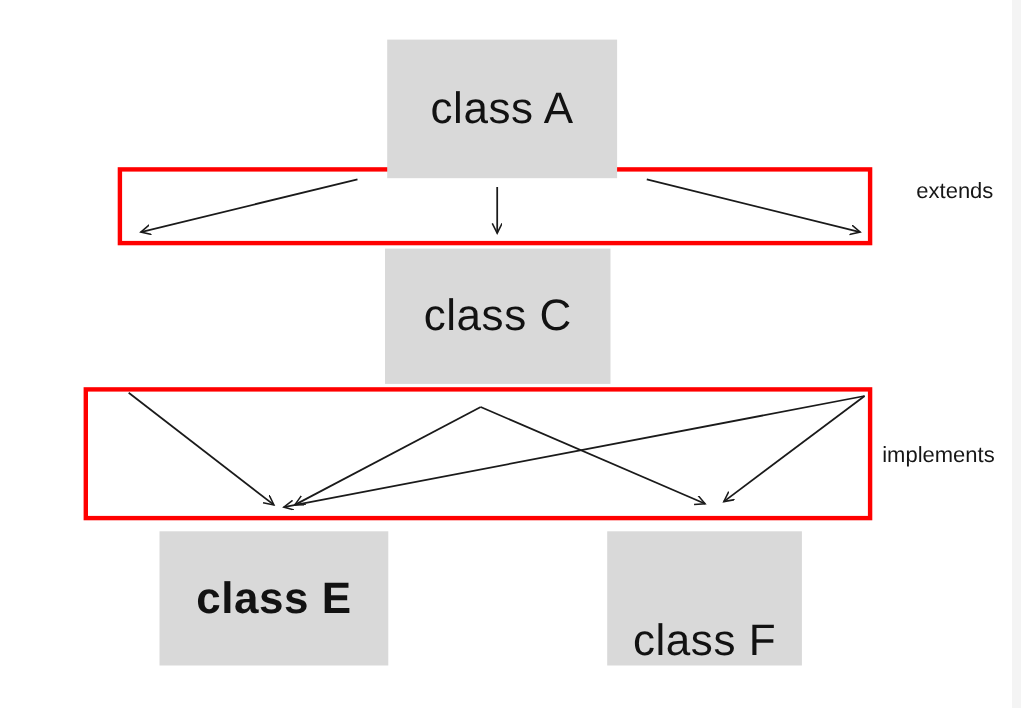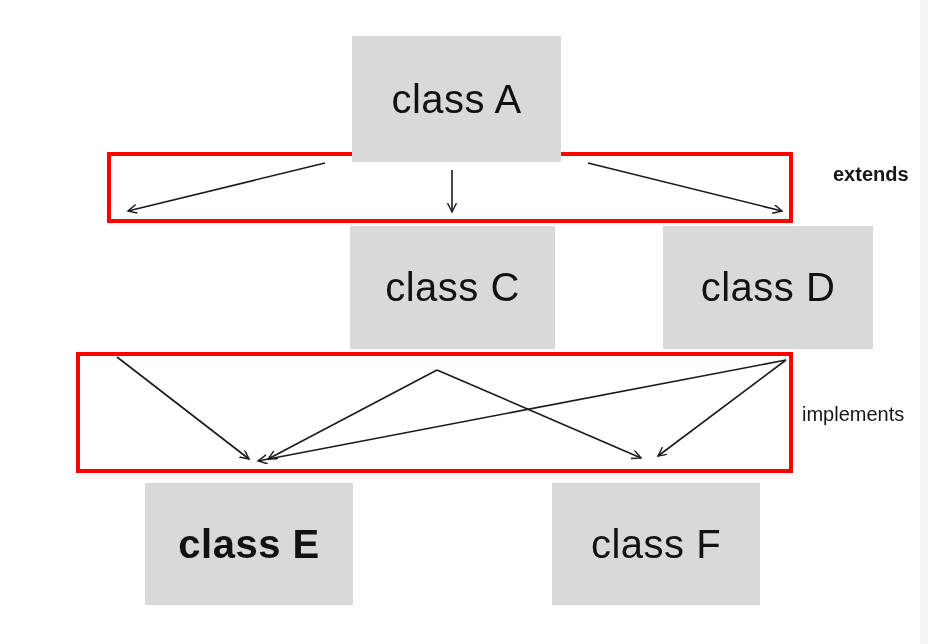--- a/index.html
+++ b/index.html
@@ -34,30 +34,30 @@
     color:#121212;
     font-size:40px;
     letter-spacing:0.5px;
     white-space:nowrap;
   }
   .node-a{left:352px;top:36px;width:209px;height:126px;}
   .node-b{left:21px;top:226px;width:209px;height:123px;}
   .node-c{left:350px;top:226px;width:205px;height:123px;justify-content:center;}
   .node-d{left:663px;top:226px;width:210px;height:123px;}
   .node-e{left:145px;top:483px;width:208px;height:122px;font-weight:bold;}
-  .node-f{left:552px;top:483px;width:208px;height:122px;}
+  .node-f{left:552px;top:483px;width:177px;height:122px;align-items:flex-end;}
   
   .edge-label{
     position:absolute;
     font-size:20px;
     color:#161616;
     z-index:4;
     white-space:nowrap;
   }
-  .label-extends{left:833px;top:163px;font-weight:bold;}
+  .label-extends{left:833px;top:163px;}
   .label-implements{left:802px;top:403px;}
   
   .scrollbar-track{
     position:absolute;right:0;top:0;width:8px;height:644px;
     background:#f4f4f4;
     z-index:5;
   }
 </style>
 </head>
 <body>
@@ -82,23 +82,20 @@
       <line x1="786" y1="360" x2="258" y2="461" stroke="#1a1a1a" stroke-width="1.6" marker-end="url(#arrowhead)"></line>
       <line x1="786" y1="360" x2="658" y2="456" stroke="#1a1a1a" stroke-width="1.6" marker-end="url(#arrowhead)"></line>
     </svg>
 
   <div class="node node-a">
     <span>class A</span>
   </div>
   <div class="node node-c">
     <span>class C</span>
   </div>
-  <div class="node node-d">
-    <span>class D</span>
-  </div>
   <div class="node node-e">
     <span>class E</span>
   </div>
   <div class="node node-f">
     <span>class F</span>
   </div>
 
   <div class="edge-label label-extends">extends</div>
   <div class="edge-label label-implements">implements</div>
 

